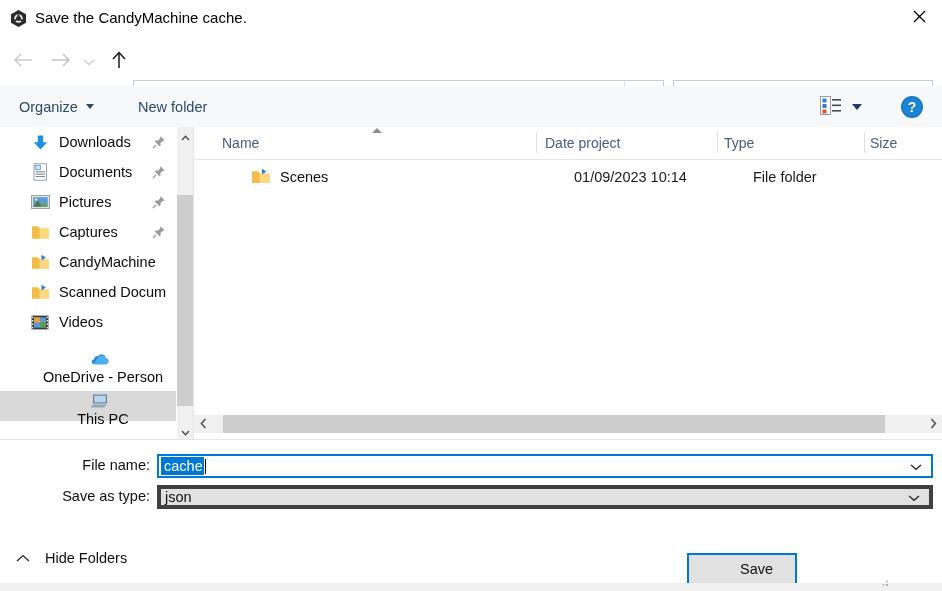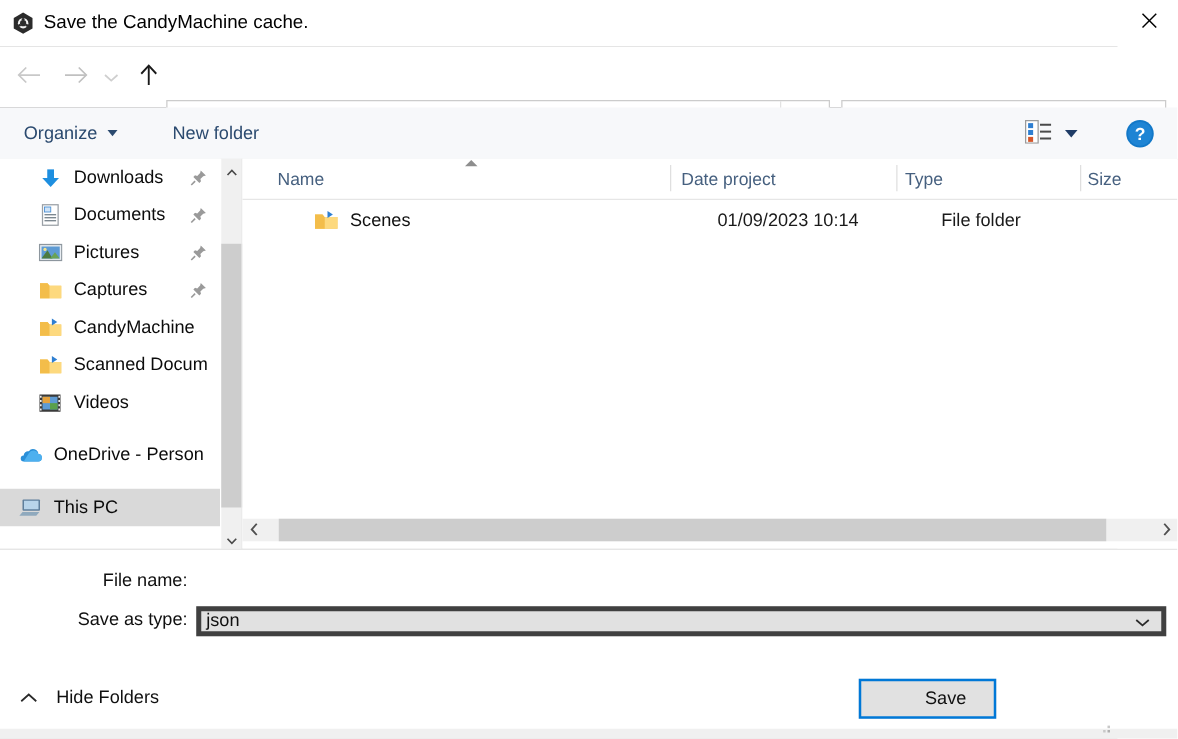--- a/index.html
+++ b/index.html
@@ -13,21 +13,21 @@
     overflow: hidden;
     font-family: "Liberation Sans", sans-serif;
     font-size: 14px;
     color: #000000;
     -webkit-font-smoothing: antialiased;
   }
   .dialog {
     position: relative;
     width: 894px;
     height: 591px;
-    background: #737373;
+    background: #6d28d9;
     box-sizing: border-box;
   }
 
   
   .titlebar {
     position: absolute;
     left: 0; top: 0;
     width: 942px; height: 37px;
     background: #ffffff;
     display: flex;
@@ -198,21 +198,21 @@
   }
   .side-item {
     position: relative;
     height: 30px;
     display: flex;
     align-items: center;
     padding-left: 30px;
     white-space: nowrap;
     box-sizing: border-box;
   }
-  .side-item.root { padding-left: 14px; }
+  .side-item.root { padding-left: 30px; flex-direction: column; }
   .side-item.selected { background: #d9d9d9; }
   .side-icon {
     width: 20px; height: 20px;
     flex: none;
     margin-right: 9px;
     display: flex; align-items: center; justify-content: center;
   }
   .side-label {
     font-size: 14.5px;
     color: #0b0b0b;
@@ -425,21 +425,21 @@
     box-sizing: border-box;
     background: #e1e1e1;
     display: flex;
     align-items: center;
     justify-content: center;
     font-size: 14.5px;
     color: #101010;
     cursor: default;
   }
   .btn-save {
-    left: 687px; top: 103px;
+    left: 687px; top: 113px;
     width: 110px;
     border: 2px solid #0078d7;
     padding-left: 29px;
   }
   .btn-cancel {
     left: 812px; top: 103px;
     width: 110px;
     border: 1px solid #adadad;
   }
 
@@ -810,20 +810,31 @@
       <span>
         <svg width="7" height="11" viewBox="0 0 7 11">
           <polyline points="1.4,1 5.4,5.5 1.4,10" fill="none" stroke="#505050" stroke-width="1.5"></polyline>
         </svg>
       </span>
     </div>
   </div>
 
   <div class="bottom">
     <div class="form-label lbl-filename">File name:</div>
+    <div class="combo combo-filename">
+      <span class="combo-value selected-text">cache</span>
+      <span class="caret-bar"></span>
+      <span class="combo-arrow">
+        <span>
+          <svg width="12" height="8" viewBox="0 0 12 8">
+            <polyline points="1,2 6,6.3 11,2" fill="none" stroke="#2b2b2b" stroke-width="1.4"></polyline>
+          </svg>
+        </span>
+      </span>
+    </div>
 
     <div class="form-label lbl-savetype">Save as type:</div>
     <div class="combo combo-savetype">
       <span class="combo-value">json</span>
       <span class="combo-arrow">
         <span>
           <svg width="12" height="8" viewBox="0 0 12 8">
             <polyline points="1,2 6,6.3 11,2" fill="none" stroke="#2b2b2b" stroke-width="1.4"></polyline>
           </svg>
         </span>

